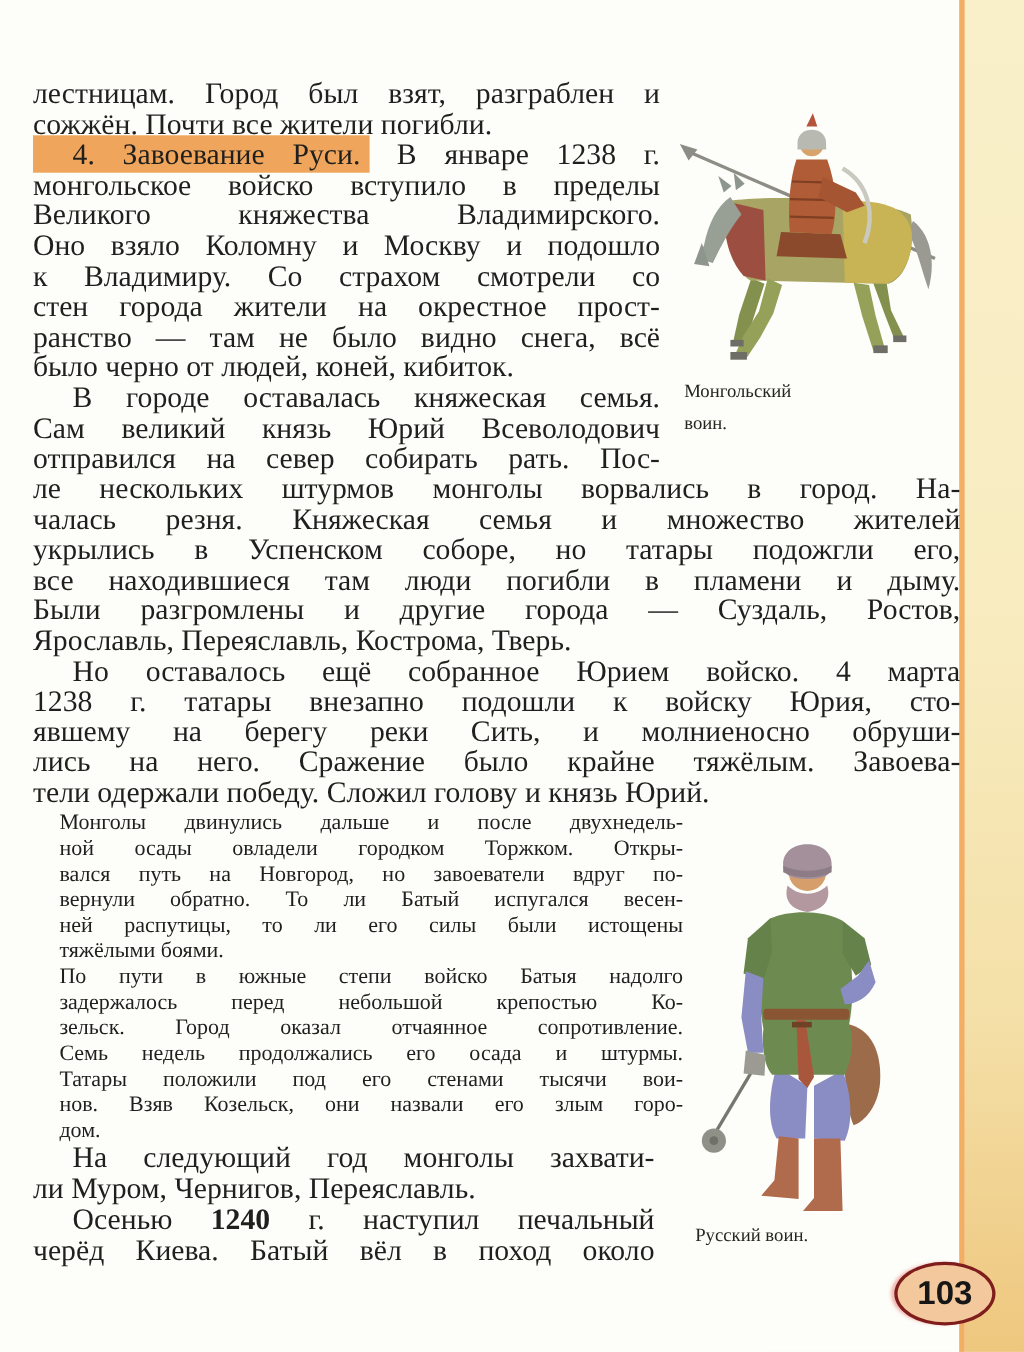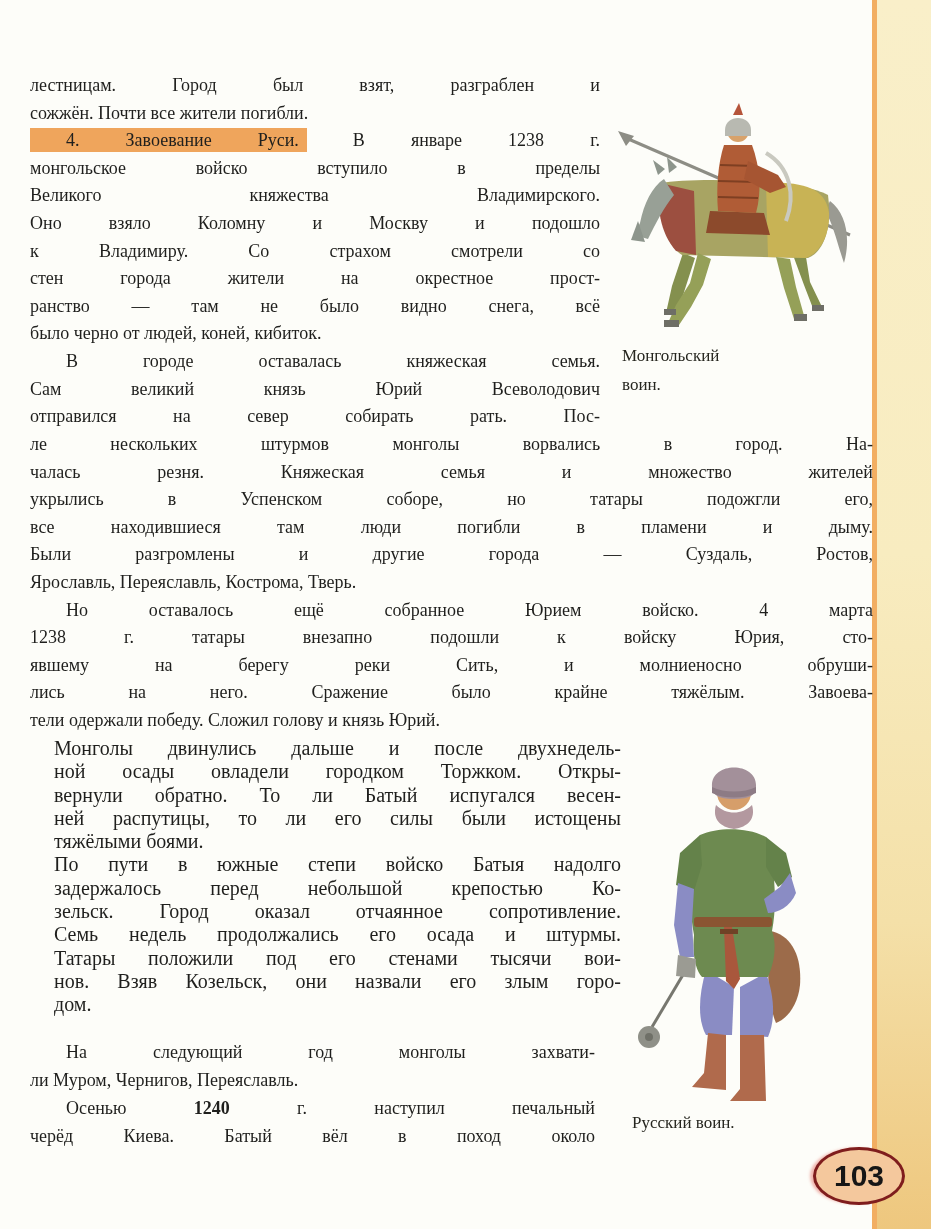--- a/index.html
+++ b/index.html
@@ -12,21 +12,21 @@
     color:#1f1f1d;
   }
   
   .edge-band{
     position:absolute;top:0;right:0;bottom:0;width:54px;
     background:linear-gradient(180deg,#f9efc9 0%,#f8ecc0 45%,#f4e0a8 75%,#eec77e 100%);
     border-left:5px solid #f2ae62;
   }
   
   .tb{position:absolute;}
-  .normal{font-size:18px;line-height:27.6px;}
+  .normal{font-size:27px;line-height:27.6px;}
   .small{font-size:20px;line-height:23.3px;}
   .line{text-align:justify;text-align-last:justify;}
   .line.last{text-align-last:auto;}
   .line.ind{text-indent:36px;}
   .seg-h{
     font-weight:normal;
     background:#efa55c;
     padding:2px 8px 2px 36px;
     box-decoration-break:clone;
   }
@@ -163,20 +163,21 @@
       <div class="line ind"><span>Но оставалось ещё собранное Юрием войско. 4 марта</span></div>
       <div class="line"><span>1238 г. татары внезапно подошли к войску Юрия, сто-</span></div>
       <div class="line"><span>явшему на берегу реки Сить, и молниеносно обруши-</span></div>
       <div class="line"><span>лись на него. Сражение было крайне тяжёлым. Завоева-</span></div>
       <div class="line last"><span>тели одержали победу. Сложил голову и князь Юрий.</span></div>
     </div>
 
   <div class="tb small" style="left:24px;top:737px;width:567px;margin-left:30px;">
       <div class="line"><span>Монголы двинулись дальше и после двухнедель-</span></div>
       <div class="line"><span>ной осады овладели городком Торжком. Откры-</span></div>
+      <div class="line"><span>вался путь на Новгород, но завоеватели вдруг по-</span></div>
       <div class="line"><span>вернули обратно. То ли Батый испугался весен-</span></div>
       <div class="line"><span>ней распутицы, то ли его силы были истощены</span></div>
       <div class="line last"><span>тяжёлыми боями.</span></div>
       <div class="line"><span>По пути в южные степи войско Батыя надолго</span></div>
       <div class="line"><span>задержалось перед небольшой крепостью Ко-</span></div>
       <div class="line"><span>зельск. Город оказал отчаянное сопротивление.</span></div>
       <div class="line"><span>Семь недель продолжались его осада и штурмы.</span></div>
       <div class="line"><span>Татары положили под его стенами тысячи вои-</span></div>
       <div class="line"><span>нов. Взяв Козельск, они назвали его злым горо-</span></div>
       <div class="line last"><span>дом.</span></div>

